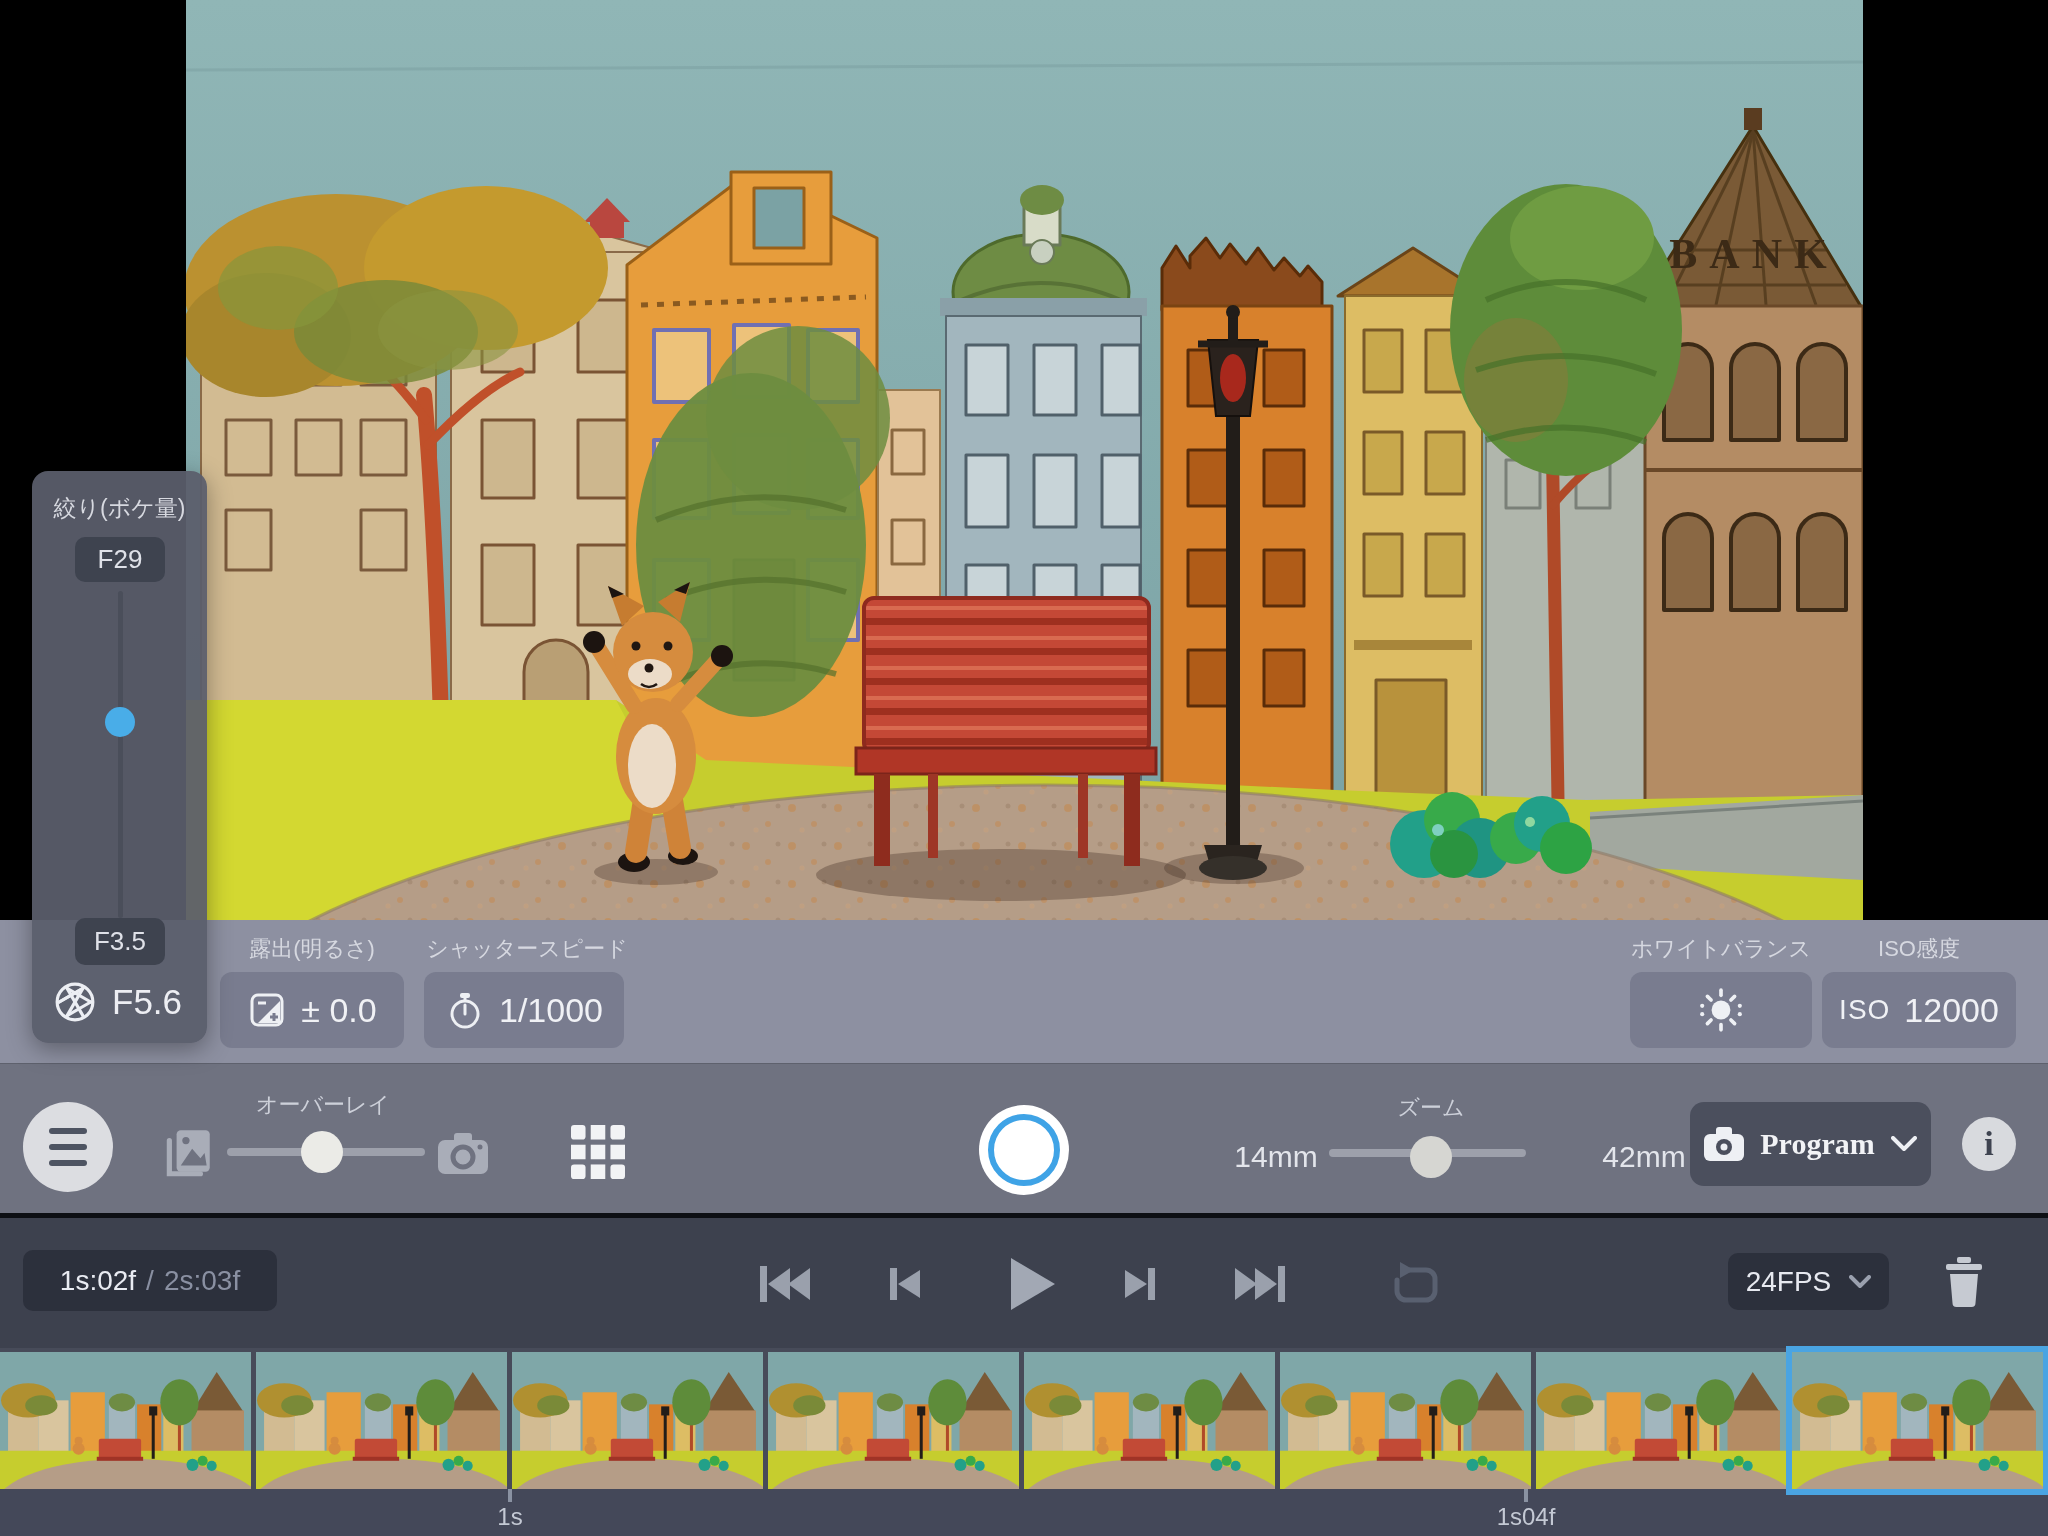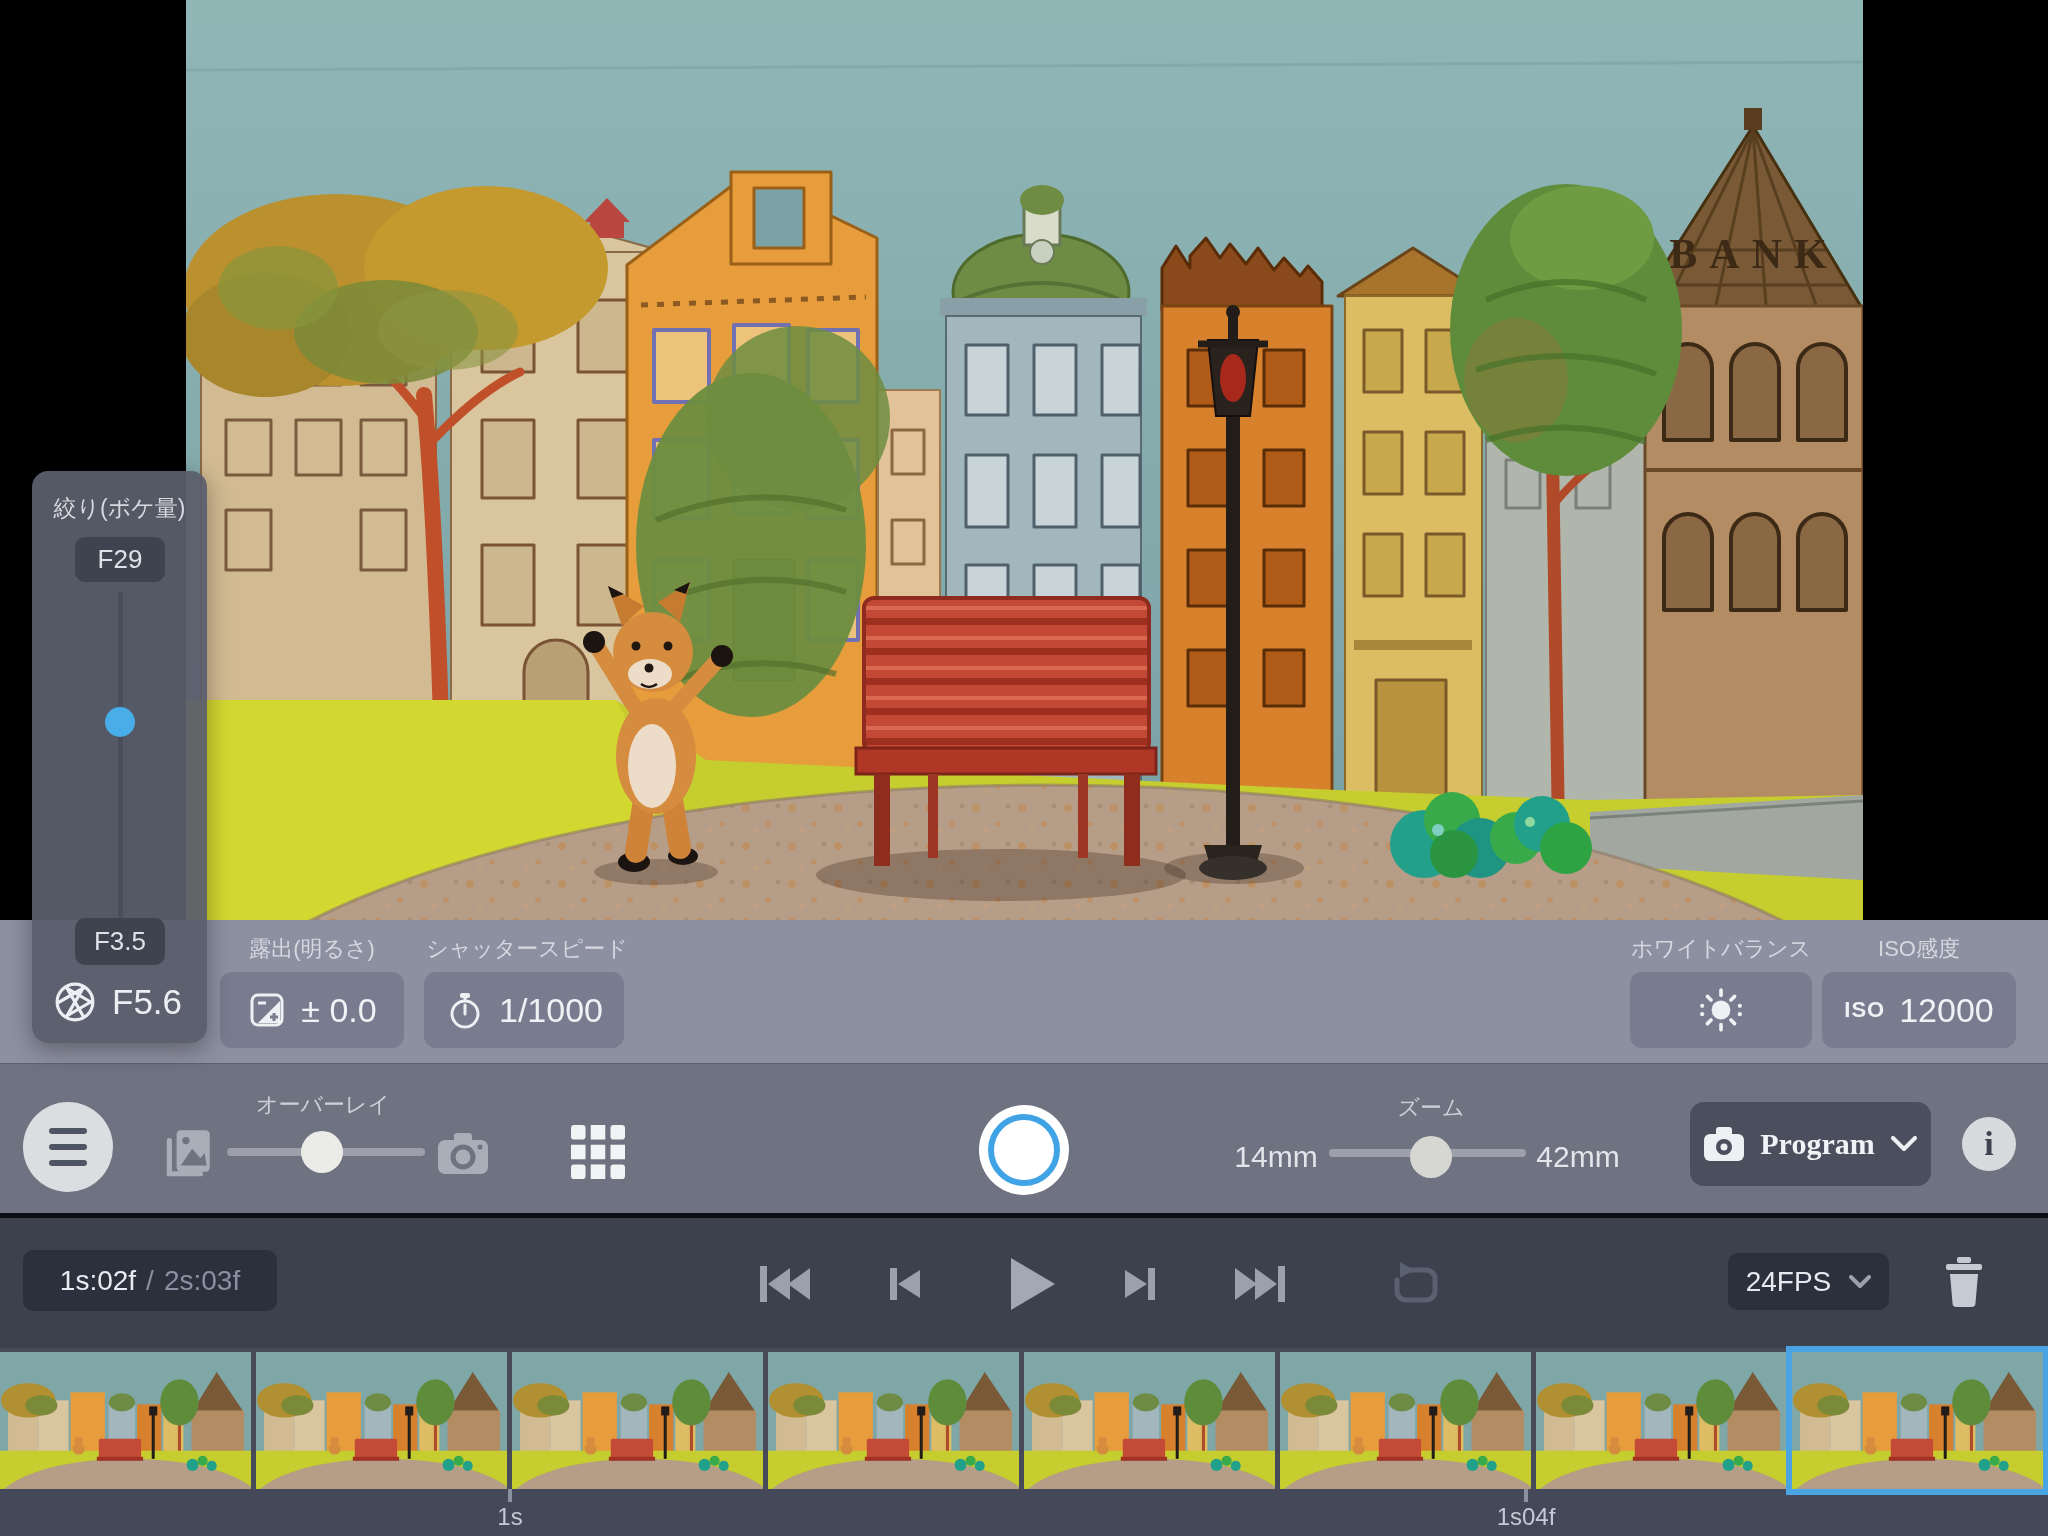--- a/index.html
+++ b/index.html
@@ -23,21 +23,21 @@
   .ap-track{position:absolute;left:86px;top:120px;width:5px;height:327px;background:#4a4e5a;border-radius:3px;}
   .ap-thumb{position:absolute;left:73px;top:236px;width:30px;height:30px;border-radius:50%;background:#49ade8;}
   .ap-current{position:absolute;left:22px;top:510px;display:flex;align-items:center;gap:16px;color:#edeef3;}
   .ap-current .val{font-size:35px;}
 
   
   .settings-bar{position:absolute;left:0;top:920px;width:2048px;height:143px;background:#8d90a1;z-index:20;}
   .slabel{position:absolute;top:14px;font-size:22px;color:#d6d8e0;white-space:nowrap;transform:translateX(-50%);}
   .sbtn{position:absolute;top:52px;height:76px;background:#797c8f;border-radius:12px;
     display:flex;align-items:center;justify-content:center;gap:14px;color:#f0f1f5;font-size:34px;}
-  .sbtn .iso-prefix{font-weight:bold;font-size:22px;letter-spacing:1px;}
+  .sbtn .iso-prefix{font-weight:normal;font-size:28px;letter-spacing:1px;}
 
   
   .control-bar{position:absolute;left:0;top:1063px;width:2048px;height:150px;background:#6f7280;
     border-top:1px solid rgba(0,0,0,.15);z-index:20;}
   .hamburger{position:absolute;left:23px;top:38px;width:90px;height:90px;border-radius:50%;
     background:#dcdde1;display:flex;flex-direction:column;align-items:center;justify-content:center;gap:10px;}
   .hamburger i{display:block;width:38px;height:6px;border-radius:3px;background:#4e5462;}
   .clabel{position:absolute;font-size:22px;color:#cdd0d9;transform:translateX(-50%);white-space:nowrap;}
   .track{position:absolute;height:8px;border-radius:4px;background:#9da0ab;}
   .thumb{position:absolute;width:42px;height:42px;border-radius:50%;}
@@ -446,21 +446,21 @@
         </g>
       </svg>
     </span>
 
     <div class="record-btn"></div>
 
     <span class="clabel" style="left:1431px;top:29px">ズーム</span>
     <span class="mm" style="left:1276px;top:76px">14mm</span>
     <div class="track" style="left:1329px;top:85px;width:197px"></div>
     <div class="thumb" style="left:1410px;top:72px;background:#d6d6d2"></div>
-    <span class="mm" style="left:1578px;top:76px">42mm</span>
+    <span class="mm" style="left:1644px;top:76px">42mm</span>
 
     <div class="mode-btn">
       <span class="icon">
         <svg width="40" height="34" viewBox="0 0 40 34">
           <rect x="0" y="7" width="40" height="27" rx="6" fill="#eef0f4"></rect>
           <rect x="12" y="0" width="16" height="10" rx="3" fill="#eef0f4"></rect>
           <circle cx="20" cy="20" r="8" fill="#4b4f5d"></circle>
           <circle cx="20" cy="20" r="3.5" fill="#eef0f4"></circle>
         </svg>
       </span>

